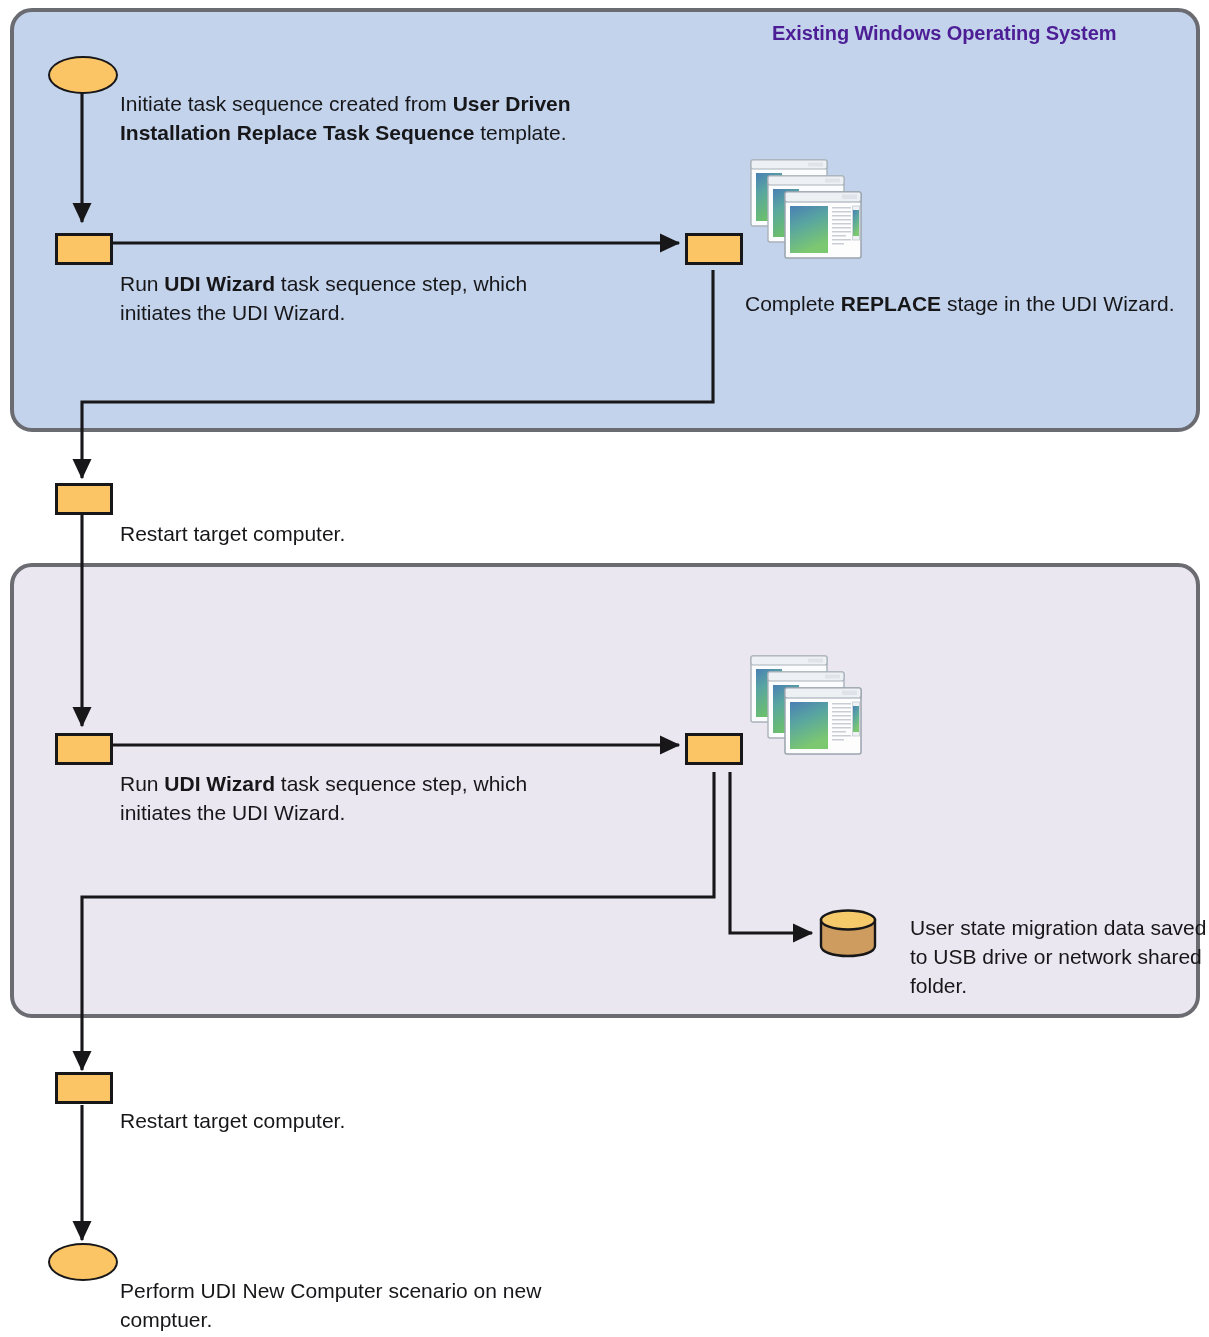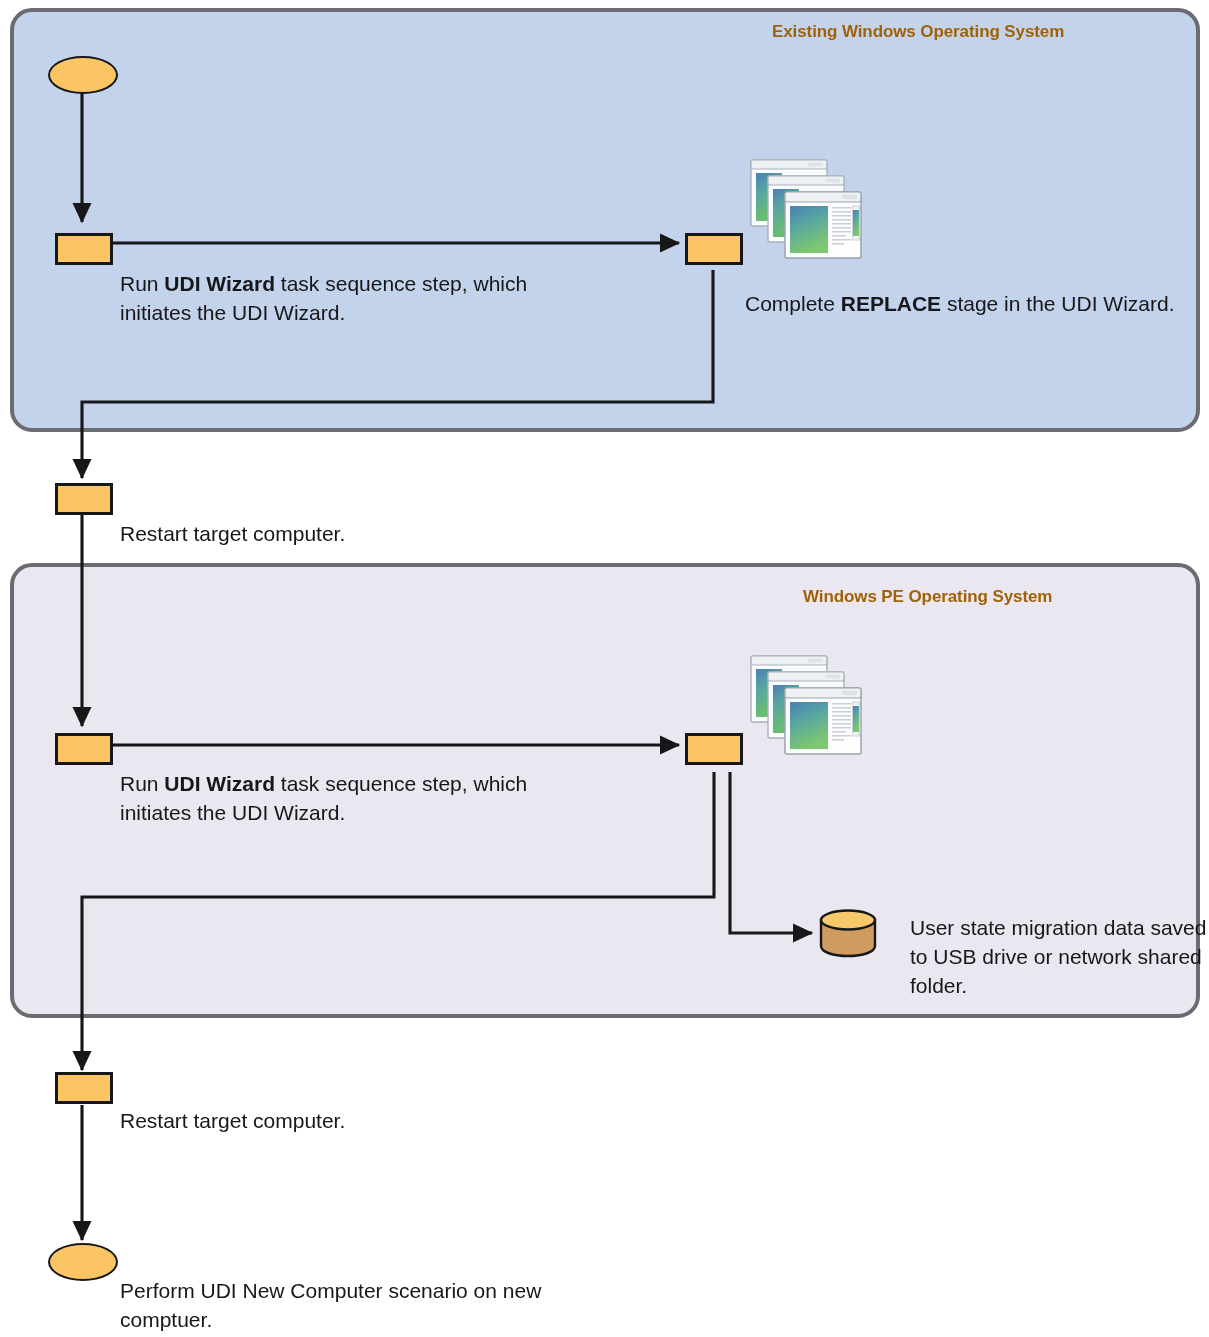--- a/index.html
+++ b/index.html
@@ -28,23 +28,23 @@
 
   
   .lane {
     position: absolute;
     box-sizing: border-box;
     border: 4px solid #6b6b72;
     border-radius: 22px;
   }
   .lane-title {
     position: absolute;
-    font-size: 17px;
+    font-size: 20px;
     font-weight: bold;
-    color: #a16207;
+    color: #4c1d95;
     white-space: nowrap;
     letter-spacing: -0.1px;
   }
 
   
   .node-box {
     position: absolute;
     box-sizing: border-box;
     background: #fbc565;
     border: 3px solid #17171a;
@@ -77,21 +77,20 @@
 </style>
 </head>
 <body>
 
 <div id="stage">
 
   <div class="lane" style="left:10px; top:8px; width:1190px; height:424px; background:#C3D3EB;"></div>
   <div class="lane-title" style="left:772px; top:22px;">Existing Windows Operating System</div>
 
   <div class="lane" style="left:10px; top:563px; width:1190px; height:455px; background:#EAE7F0;"></div>
-  <div class="lane-title" style="left:803px; top:587px;">Windows PE Operating System</div>
 
   <svg id="wires" viewBox="0 0 1209 1337" width="1209" height="1337">
     <defs>
       <marker id="arrowhead" markerWidth="7" markerHeight="7" refX="6.2" refY="3.5" orient="auto" markerUnits="strokeWidth">
         <path d="M0,0.4 L6.6,3.5 L0,6.6 z" fill="#17171A"></path>
       </marker>
     </defs>
     <g stroke="#17171A" stroke-width="3.1" fill="none">
 
       <path d="M82,93 L82,222" marker-end="url(#arrowhead)"></path>
@@ -106,20 +105,21 @@
 
       <path d="M714,772 L714,897 L82,897 L82,1070" marker-end="url(#arrowhead)"></path>
 
       <path d="M730,772 L730,933 L812,933" marker-end="url(#arrowhead)"></path>
 
       <path d="M82,1105 L82,1240" marker-end="url(#arrowhead)"></path>
     </g>
   </svg>
 
   <div class="node-ellipse" style="left: 48px; top: 56px; width: 70px; height: 38px; background: rgb(251, 197, 101); border-color: rgb(23, 23, 26);"></div>
+  <div class="caption" style="left:120px; top:89px; width:470px;">Initiate task sequence created from <b>User Driven Installation Replace Task Sequence</b> template.</div>
 
   <div class="node-box" style="left: 55px; top: 233px; width: 58px; height: 32px; background: rgb(251, 197, 101); border-color: rgb(23, 23, 26);"></div>
   <div class="caption" style="left:120px; top:269px; width:480px;">Run <b>UDI Wizard</b> task sequence step, which initiates the UDI Wizard.</div>
 
   <div class="wizard-icon" style="left:748px; top:157px;">
     <svg width="118" height="104" viewBox="0 0 118 104">
       <defs>
         <linearGradient id="wzImg" x1="0" y1="0" x2="0.35" y2="1">
           <stop offset="0%" stop-color="#4a7fb5"></stop>
           <stop offset="42%" stop-color="#59a6a0"></stop>

